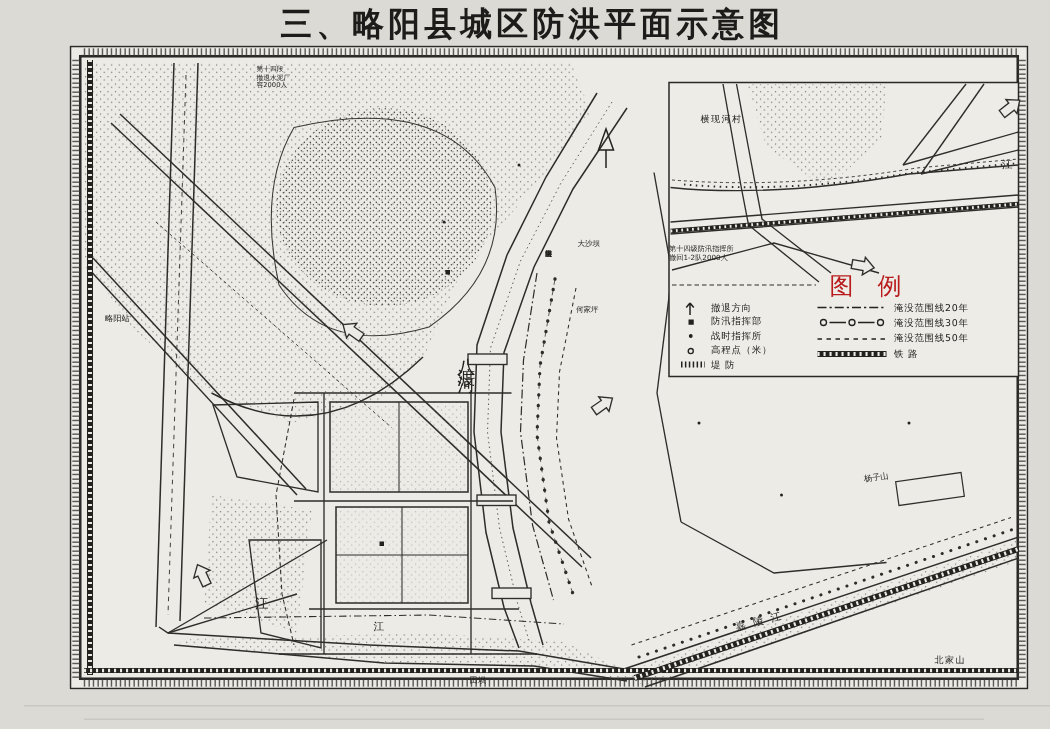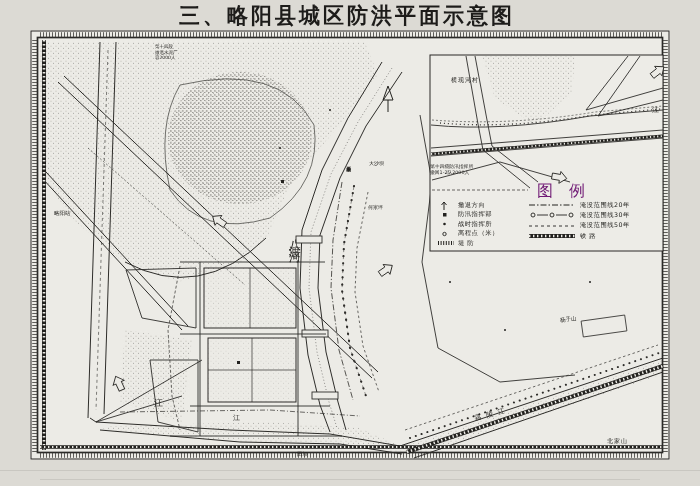--- a/index.html
+++ b/index.html
@@ -1,38 +1,38 @@
 <!DOCTYPE html>
 <html><head>
 <meta charset="utf-8">
 <style>
   html,body{margin:0;padding:0;}
   body{
     width:700px;height:486px;position:relative;overflow:hidden;
     background:#dcdad4;
     font-family:"DejaVu Sans",sans-serif;color:#23221f;
   }
-  #scene{position:absolute;inset:0;}
+  #scene{position:absolute;inset:0;margin-left:16px;}
   .lbl{position:absolute;white-space:nowrap;color:#23221f;line-height:1.15;}
   .vert{writing-mode:vertical-rl;text-orientation:upright;}
   #title-wrap{position:absolute;top:2px;left:0;right:0;text-align:center;}
   #title{
     display:inline-block;
     font-family:"DejaVu Serif",serif;font-weight:bold;
     font-size:21px;letter-spacing:3px;color:#1d1c1a;
     border-bottom:2.5px solid #2a2927;padding:0 8px 1px 2px;
     transform:scaleY(1.05);
   }
   #map-svg{position:absolute;left:30px;top:30px;}
   .note{font-size:4.5px;line-height:1.25;color:#1f1e1c;}
   
   #legend-heading{
     position:absolute;left:537px;top:181px;
     font-family:"DejaVu Serif",serif;font-size:16px;letter-spacing:16px;
-    color:#701a75;
+    color:#b91c1c;
   }
   .leg-col{position:absolute;display:flex;flex-direction:column;}
   #leg-left{left:438px;top:201px;gap:1.6px;}
   #leg-right{left:528px;top:201px;gap:2.4px;}
   .leg-row{display:flex;align-items:center;gap:4px;height:8px;}
   .leg-row .sym{flex:0 0 auto;display:flex;align-items:center;}
   .leg-row .txt{font-size:6.3px;letter-spacing:.5px;}
   .scratch{position:absolute;background:#c9c7c1;height:1px;}
 </style>
 </head>

